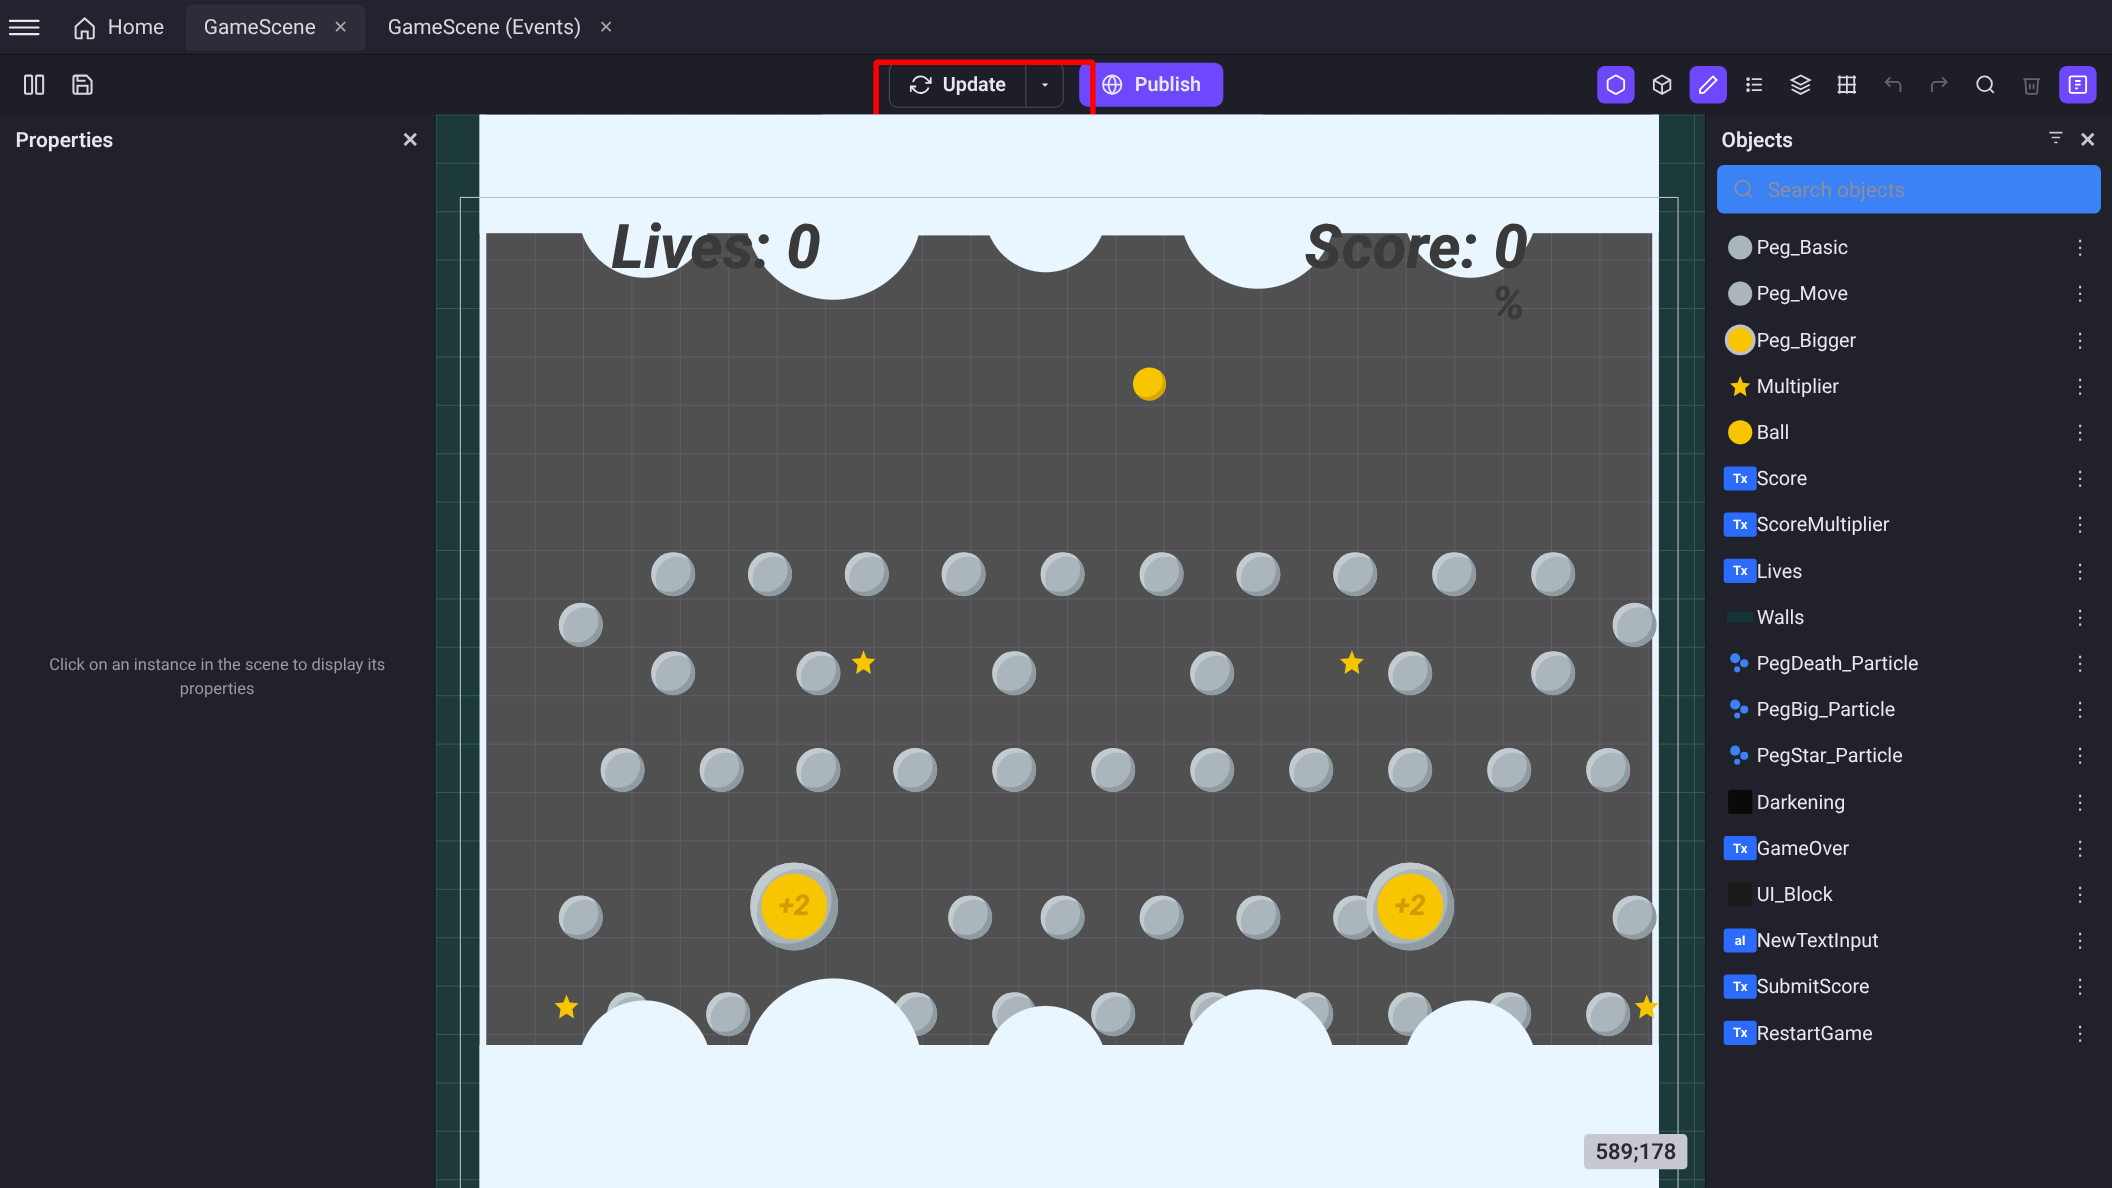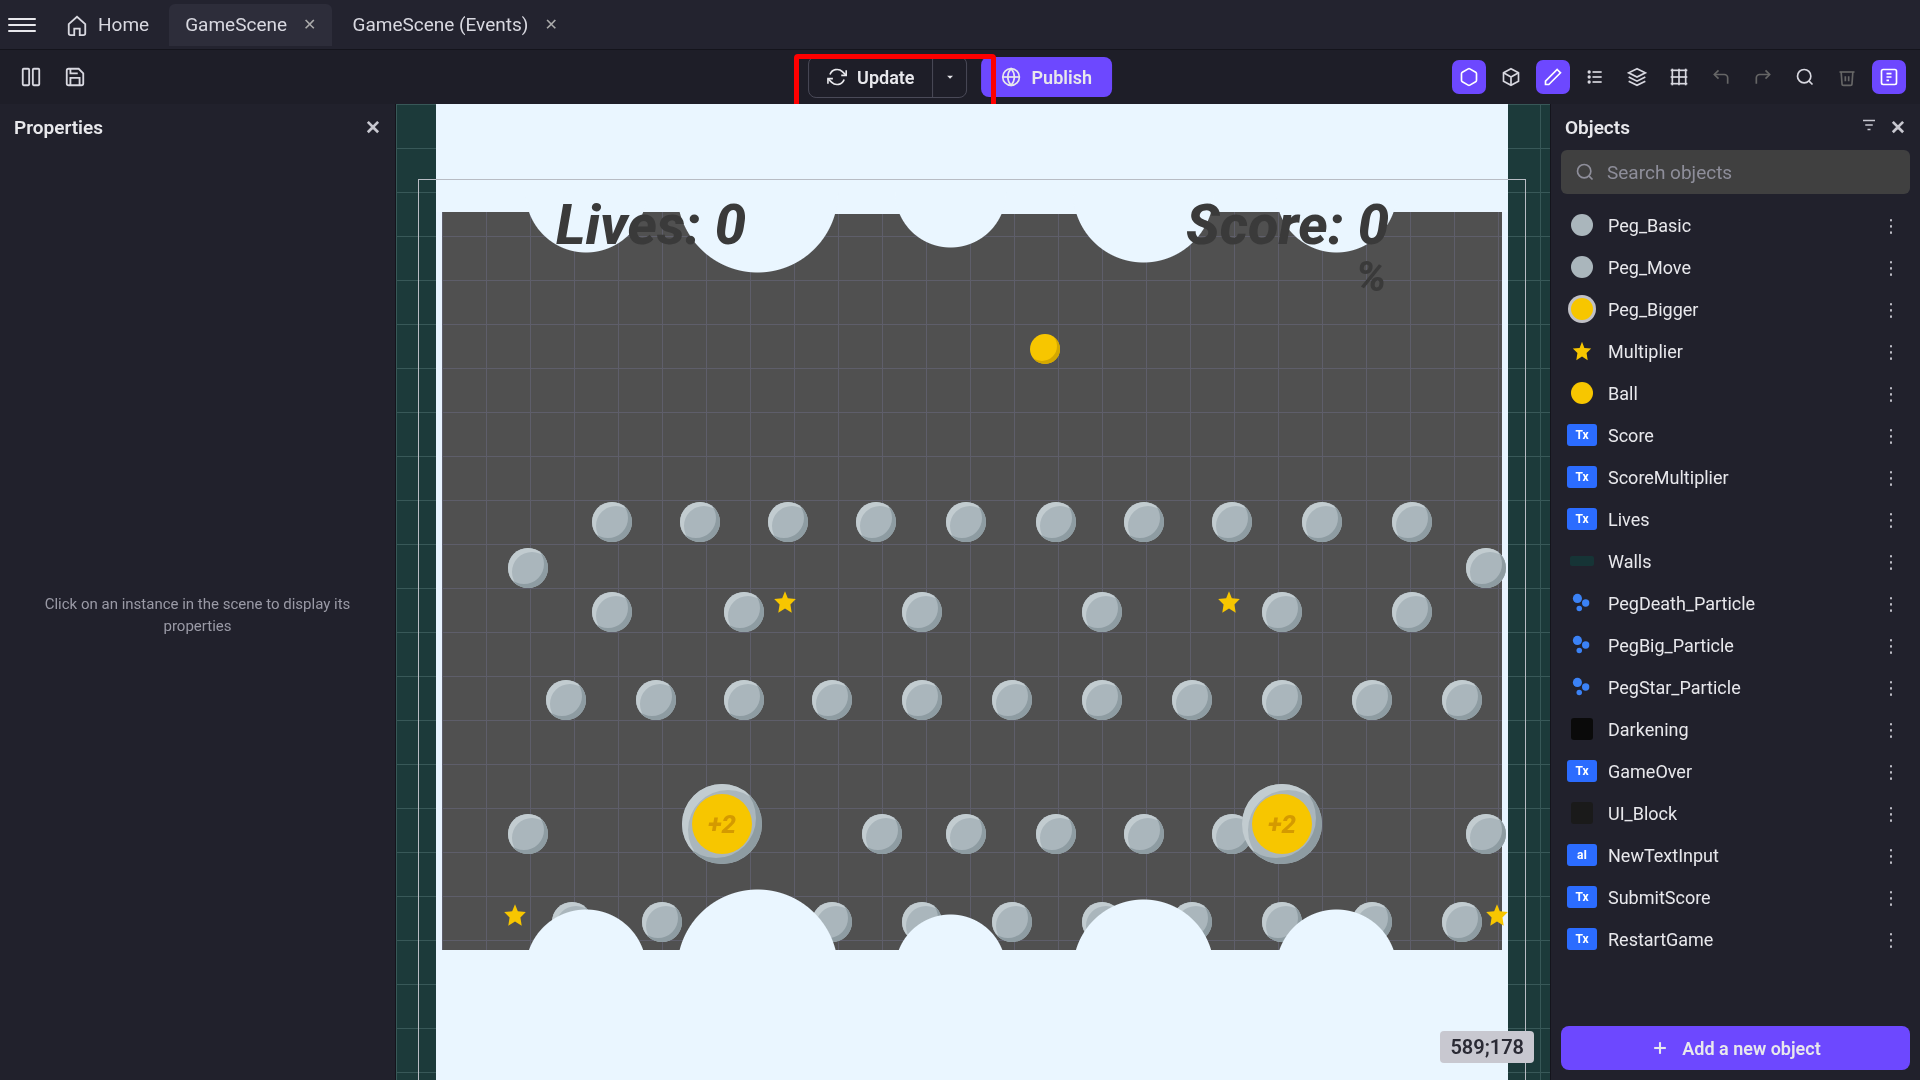--- a/index.html
+++ b/index.html
@@ -49,31 +49,31 @@
 .panel-header {
   height:46px; display:flex; align-items:center; padding:0 14px;
   font-size:19px; font-weight:600; justify-content:space-between;
 }
 .panel-header .actions { display:flex; gap:12px; color:#c8c8d0; }
 .properties-body { flex:1; display:flex; align-items:center; justify-content:center; padding:0 30px; }
 .properties-empty { font-size:15px; color:#9a9aa6; text-align:center; line-height:1.5; }
 
 .search-row { padding: 0 10px 6px 10px; }
 .search-box {
-  display:flex; align-items:center; gap:12px; background:#404040; border-radius:6px;
+  display:flex; align-items:center; gap:12px; background:#3b82f6; border-radius:6px;
   padding:8px 14px; height:44px;
 }
 .search-box input {
   flex:1; background:transparent; border:none; outline:none; color:#e8e8ec; font-size:19px;
 }
 .search-box input::placeholder { color:#8e8e9a; }
 
 .objects-list { flex:1; overflow-y:auto; padding: 4px 10px 10px 10px; }
 .obj-row {
-  display:flex; align-items:center; gap:11px; padding:6px 6px; border-radius:6px; cursor:pointer;
+  display:flex; align-items:center; gap:0; padding:6px 6px; border-radius:6px; cursor:pointer;
 }
 .obj-thumb {
   width:30px; height:30px; border-radius:4px; display:flex; align-items:center; justify-content:center; flex-shrink:0;
 }
 .obj-name { font-size:18px; flex:1; }
 .obj-menu { color:#c8c8d0; font-size:18px; padding:0 4px; cursor:pointer; }
 
 .add-object-btn {
   margin:10px; height:44px; background:#6d48ff; border-radius:8px; display:flex;
   align-items:center; justify-content:center; gap:12px; font-size:18px; font-weight:600; cursor:pointer;
@@ -552,22 +552,15 @@
           <div class="obj-menu">⋮</div>
         </div>
         <div class="obj-row">
           <div class="obj-thumb">
             <div class="th-tx">Tx</div>
           </div>
           <div class="obj-name">RestartGame</div>
           <div class="obj-menu">⋮</div>
         </div>
       </div>
-    <div class="add-object-btn">
-      <svg width="20" height="20" viewBox="0 0 24 24" fill="none" stroke="currentColor" stroke-width="2.5">
-          <line x1="12" y1="5" x2="12" y2="19"></line>
-          <line x1="5" y1="12" x2="19" y2="12"></line>
-        </svg>
-      <span>Add a new object</span>
-    </div>
   </div>
 
 </div>
 
 </body></html>

